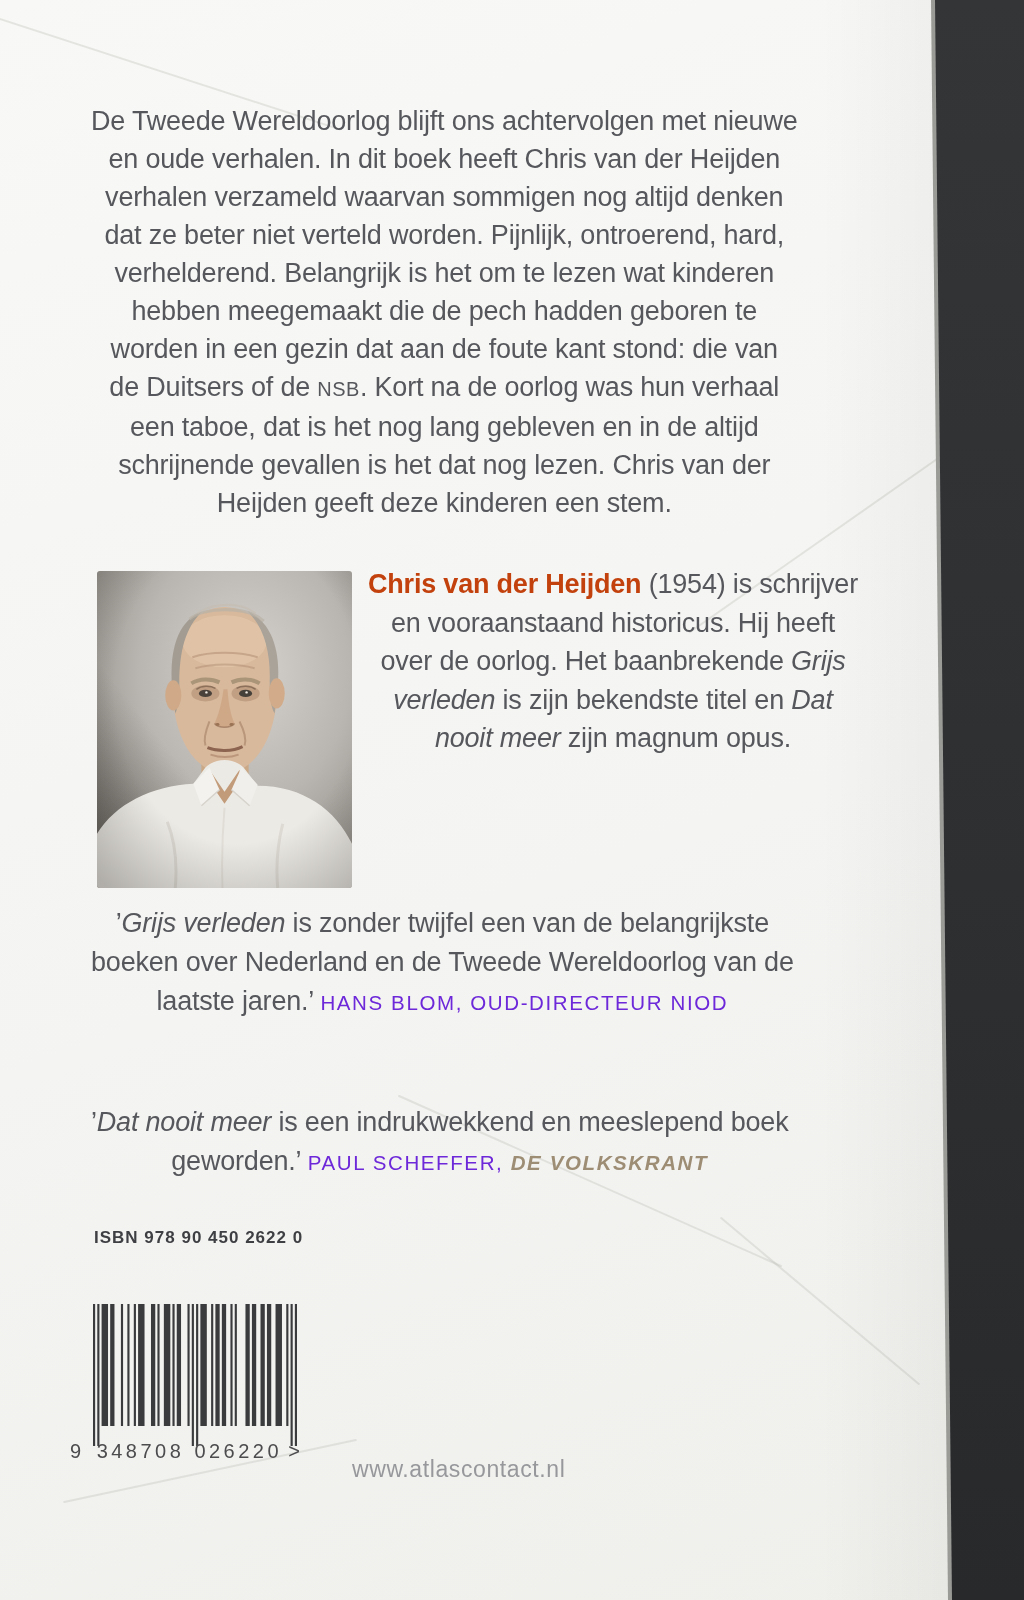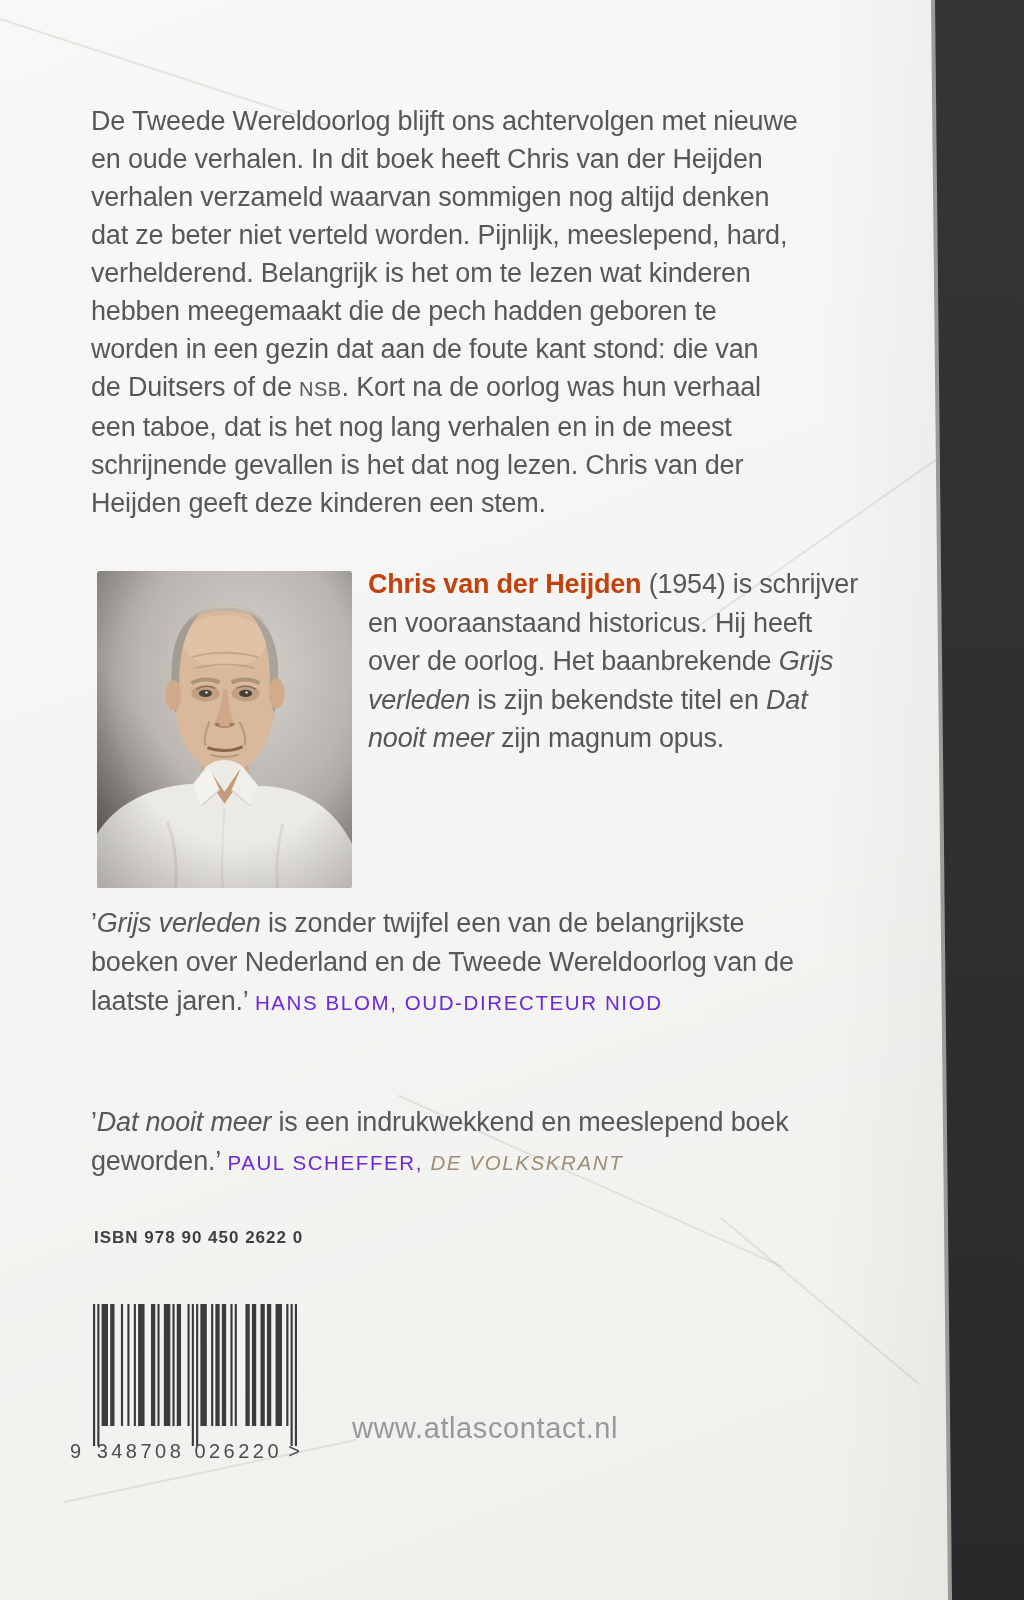--- a/index.html
+++ b/index.html
@@ -21,77 +21,77 @@
     background:linear-gradient(180deg,#343537 0%,#2e2f31 55%,#28292b 100%);
     clip-path:polygon(935px 0px,1024px 0px,1024px 1600px,952px 1600px);
   }
   .paper-shade{
     position:absolute;inset:0;pointer-events:none;
     background:linear-gradient(90deg,rgba(0,0,0,0) 80%,rgba(0,0,0,0.05) 98%);
   }
   .crease{position:absolute;height:2px;background:rgba(188,188,184,0.35);border-radius:2px;}
 
   .textblock{position:absolute;color:#55575c;}
-  .line{white-space:pre;}
+  .line{white-space:pre;text-align:center;}
   .main-par{left:91px;top:102px;font-size:27px;line-height:38px;letter-spacing:-0.2px;}
   .bio{left:368px;top:565px;font-size:27px;line-height:38.5px;letter-spacing:-0.2px;}
   .quote{font-size:27px;line-height:39px;letter-spacing:-0.2px;}
   .quote1{left:91px;top:904px;}
   .quote2{left:91px;top:1103px;}
 
   .seg-i{font-style:italic;}
   .seg-name{font-weight:bold;color:#c2410c;}
   .seg-sc{font-size:0.74em;letter-spacing:0.5px;}
   .seg-attr{font-size:0.76em;color:#6d28d9;letter-spacing:1.6px;}
-  .seg-attr-i{font-size:0.76em;color:#9d8d74;letter-spacing:1.6px;font-style:italic;}
+  .seg-attr-i{font-size:0.76em;color:#9d8d74;letter-spacing:1.6px;font-style:italic;font-weight:bold;}
 
   .photo{
     position:absolute;left:97px;top:571px;width:255px;height:317px;border-radius:3px;
   }
 
   .isbn-label{
     position:absolute;left:94px;top:1228px;font-size:17px;font-weight:bold;
     color:#3e3f43;letter-spacing:1px;
   }
   .barcode{position:absolute;left:93px;top:1304px;}
   .barcode-digits{
     position:absolute;left:70px;top:1440px;width:260px;
     font-size:20px;color:#4c4c4e;display:flex;align-items:flex-start;
   }
   .barcode-digits .g{letter-spacing:3.5px;}
   .barcode-digits .g1{margin-right:12px;}
   .barcode-digits .g2{margin-right:10px;}
   .barcode-digits .arrow{margin-left:6px;letter-spacing:0;}
   .website{
-    position:absolute;left:352px;top:1412px;font-size:29px;color:#97989b;letter-spacing:0.6px;
+    position:absolute;left:352px;top:1456px;font-size:23px;color:#97989b;letter-spacing:0.6px;
   }
 </style>
 </head>
 <body>
 
 <div class="paper"></div>
 
 <div class="crease" style="top:70px;left:-30px;width:380px;transform:rotate(18deg);"></div>
 <div class="crease" style="top:540px;left:660px;width:320px;transform:rotate(-35deg);"></div>
 <div class="crease" style="top:1180px;left:380px;width:420px;transform:rotate(24deg);"></div>
 <div class="crease" style="top:1470px;left:60px;width:300px;transform:rotate(-12deg);"></div>
 <div class="crease" style="top:1300px;left:690px;width:260px;transform:rotate(40deg);"></div>
 
 <div class="paper-shade"></div>
 
 <div class="textblock main-par">
     <div class="line"><span>De Tweede Wereldoorlog blijft ons achtervolgen met nieuwe</span></div>
     <div class="line"><span>en oude verhalen. In dit boek heeft Chris van der Heijden</span></div>
     <div class="line"><span>verhalen verzameld waarvan sommigen nog altijd denken</span></div>
-    <div class="line"><span>dat ze beter niet verteld worden. Pijnlijk, meeslepend, hard,</span></div>
+    <div class="line"><span>dat ze beter niet verteld worden. Pijnlijk, ontroerend, hard,</span></div>
     <div class="line"><span>verhelderend. Belangrijk is het om te lezen wat kinderen</span></div>
     <div class="line"><span>hebben meegemaakt die de pech hadden geboren te</span></div>
     <div class="line"><span>worden in een gezin dat aan de foute kant stond: die van</span></div>
     <div class="line"><span>de Duitsers of de </span><span class="seg-sc">NSB</span><span>. Kort na de oorlog was hun verhaal</span></div>
-    <div class="line"><span>een taboe, dat is het nog lang verhalen en in de meest</span></div>
+    <div class="line"><span>een taboe, dat is het nog lang gebleven en in de altijd</span></div>
     <div class="line"><span>schrijnende gevallen is het dat nog lezen. Chris van der</span></div>
     <div class="line"><span>Heijden geeft deze kinderen een stem.</span></div>
   </div>
 
 <svg class="photo" viewBox="0 0 254 316" preserveAspectRatio="none">
   <defs>
     <radialGradient id="pbg" cx="58%" cy="32%" r="75%">
       <stop offset="0%" stop-color="#d6d3cf"></stop>
       <stop offset="55%" stop-color="#b9b5b0"></stop>
       <stop offset="100%" stop-color="#8e8a84"></stop>

